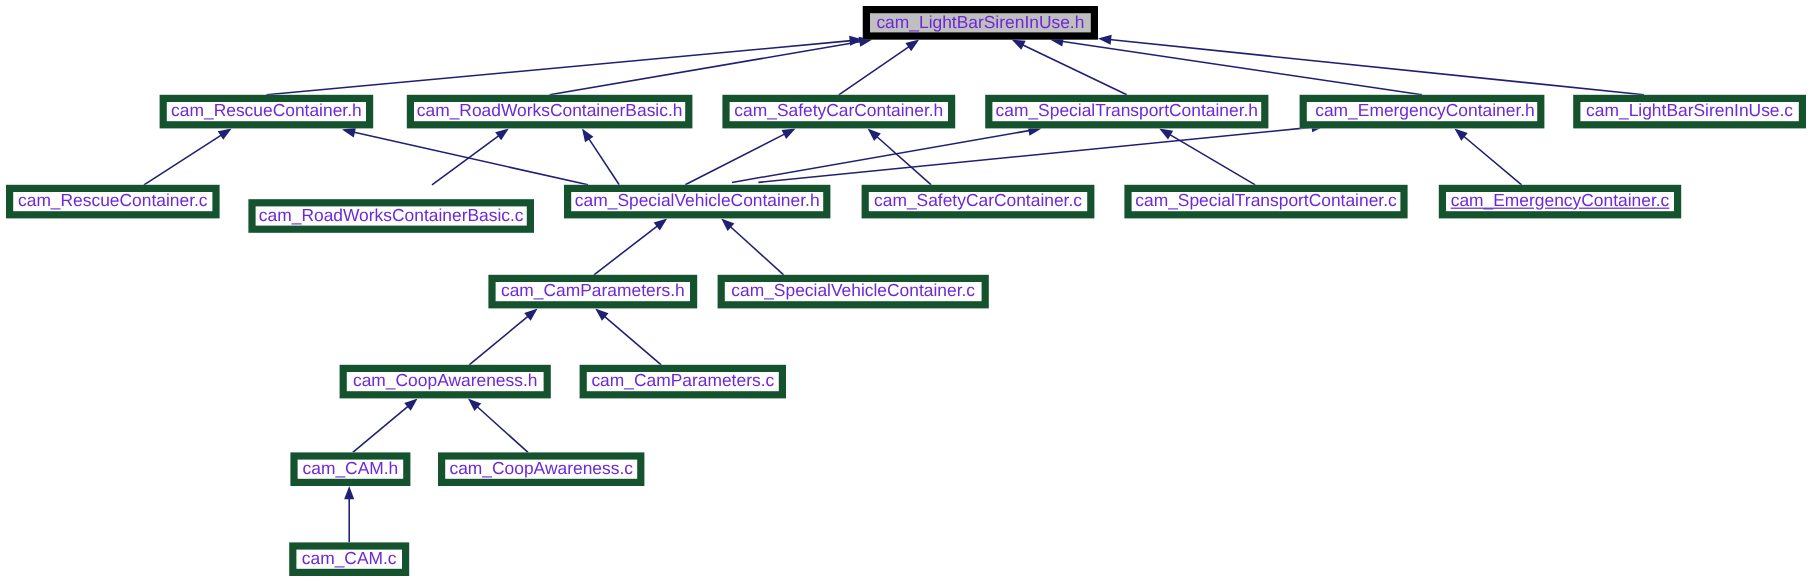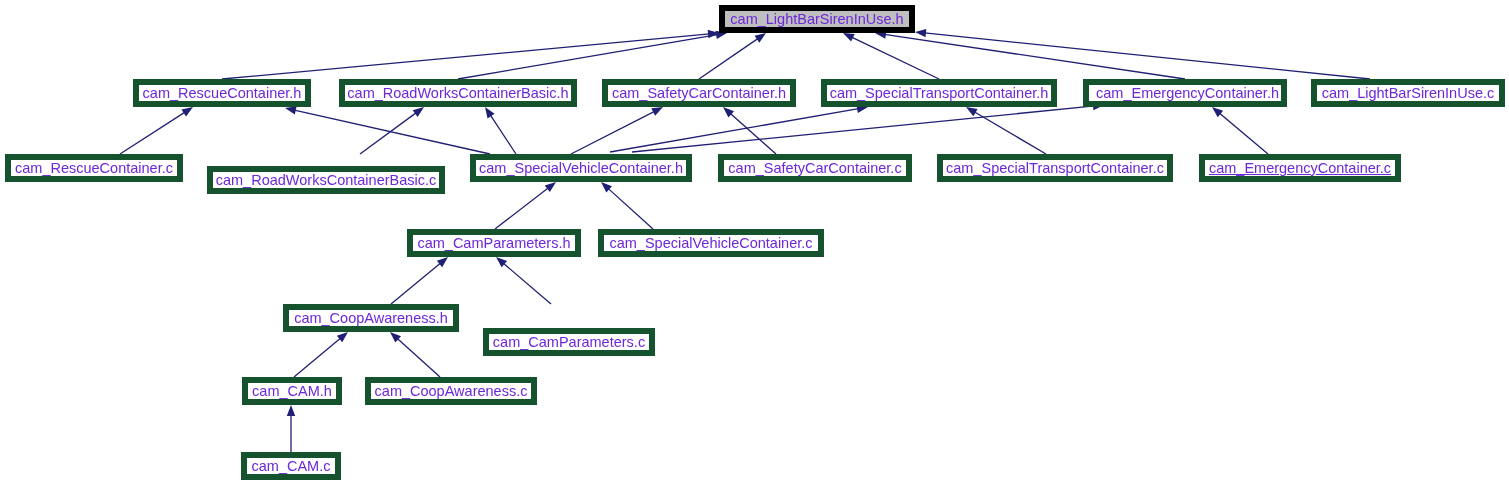--- a/index.html
+++ b/index.html
@@ -141,21 +141,21 @@
       </div>
       <div class="node" style="left: 383px; top: 229px; width: 174px; height: 28px; margin-left: 24px;">
         <span class="node-label">cam_CamParameters.h</span>
       </div>
       <div class="node" style="left: 579px; top: 229px; width: 226px; height: 28px; margin-left: 19px;">
         <span class="node-label">cam_SpecialVehicleContainer.c</span>
       </div>
       <div class="node" style="left: 283px; top: 304px; width: 176px; height: 28px;">
         <span class="node-label">cam_CoopAwareness.h</span>
       </div>
-      <div class="node" style="left: 483px; top: 304px; width: 172px; height: 28px; margin-top: 24px;">
+      <div class="node" style="left: 483px; top: 304px; width: 172px; height: 28px;">
         <span class="node-label">cam_CamParameters.c</span>
       </div>
       <div class="node" style="left: 242px; top: 377px; width: 100px; height: 28px;">
         <span class="node-label">cam_CAM.h</span>
       </div>
       <div class="node" style="left: 365px; top: 377px; width: 172px; height: 28px;">
         <span class="node-label">cam_CoopAwareness.c</span>
       </div>
       <div class="node" style="left: 241px; top: 452px; width: 100px; height: 28px;">
         <span class="node-label">cam_CAM.c</span>

